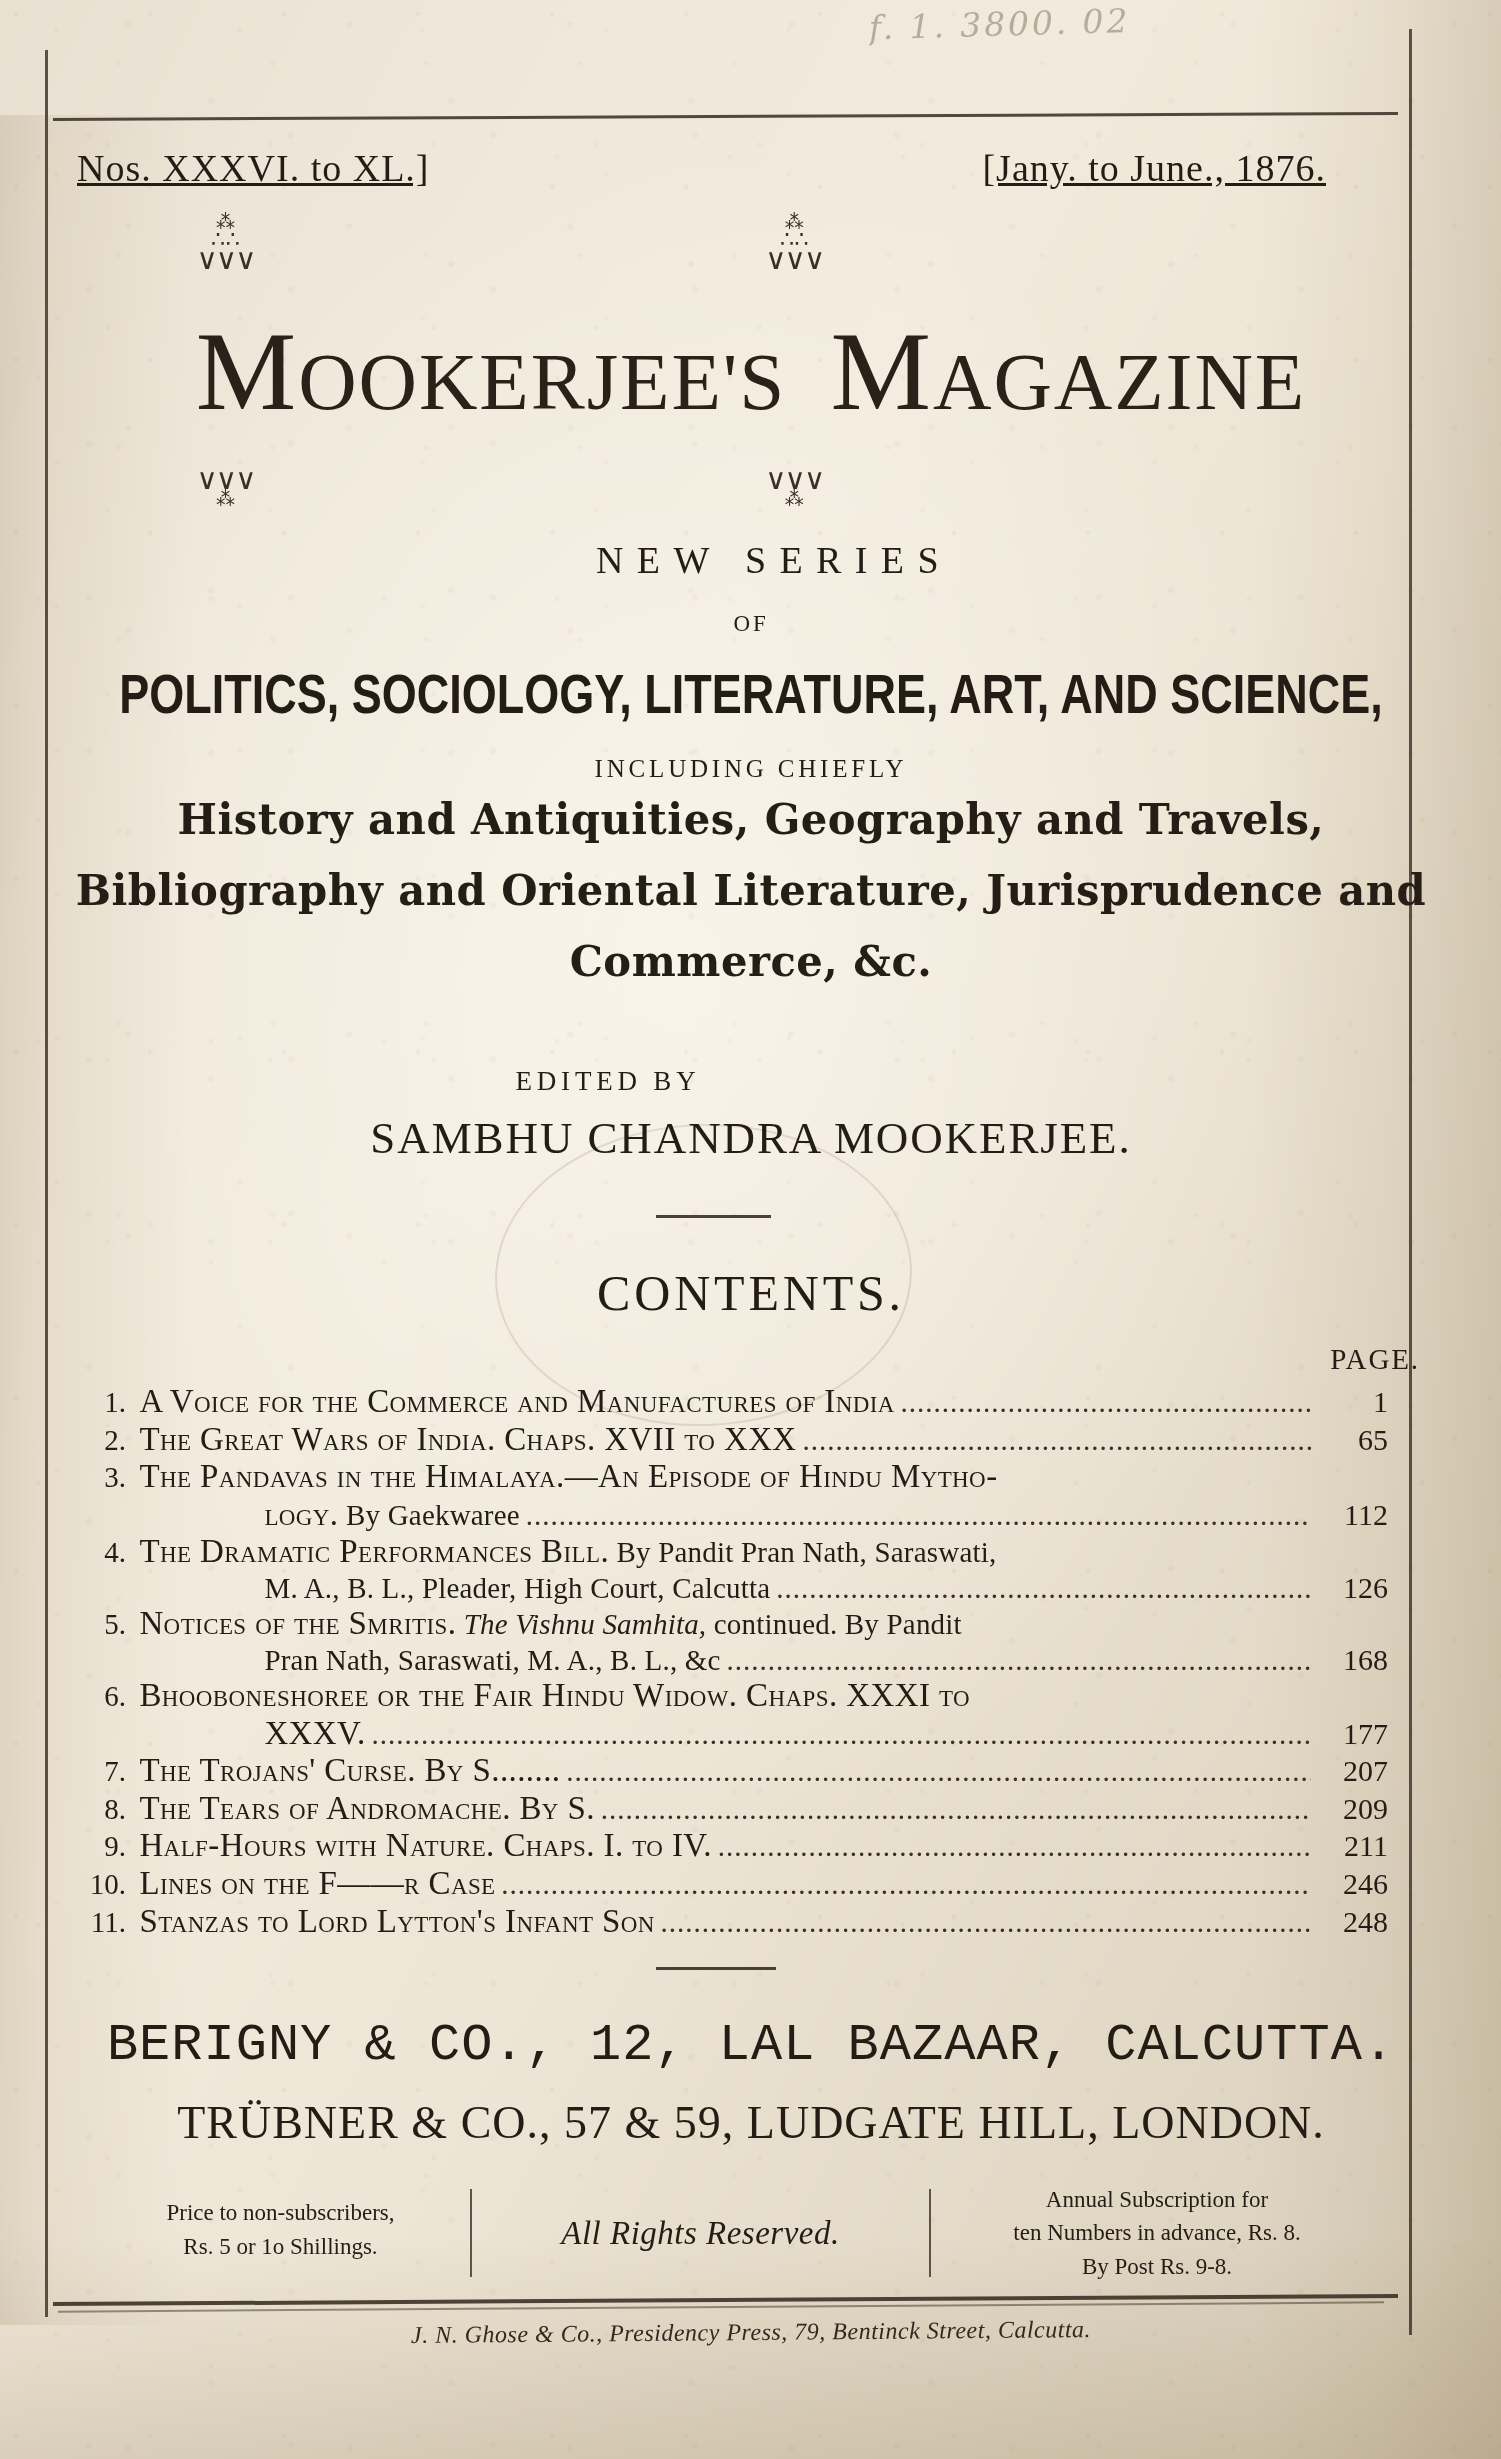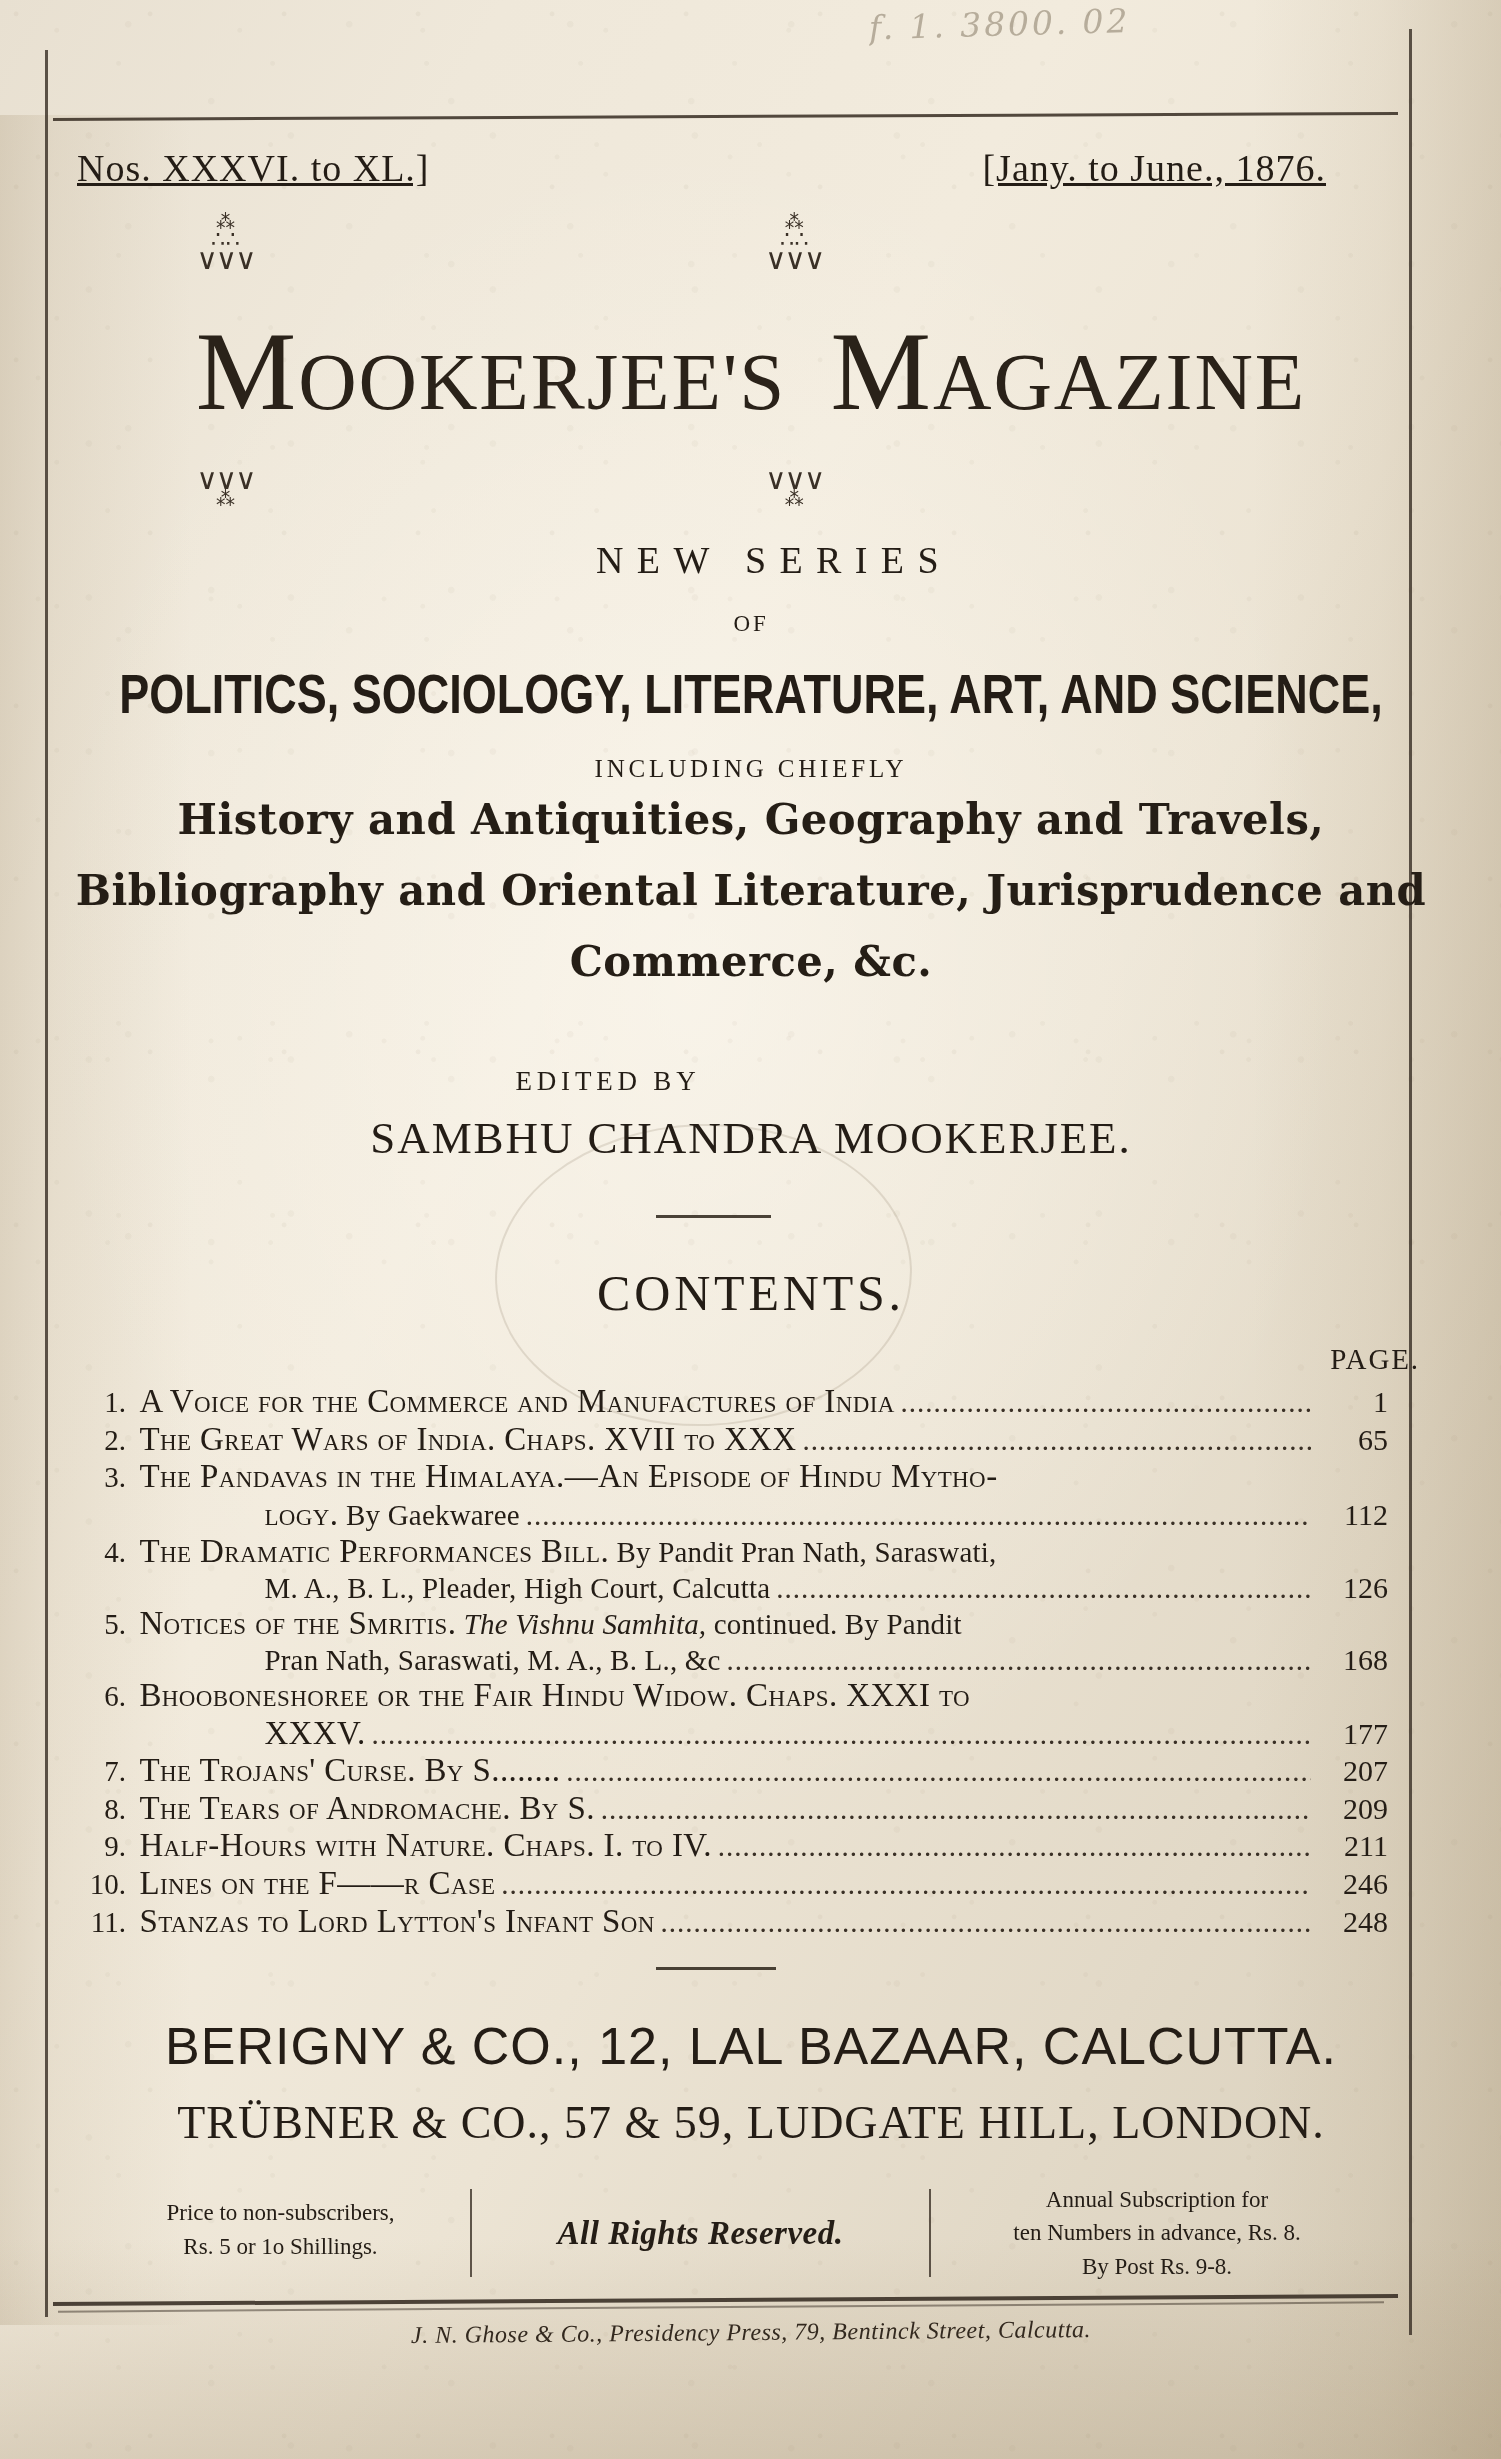--- a/index.html
+++ b/index.html
@@ -215,37 +215,37 @@
   }
   .toc-page.blank { visibility:hidden; }
 
   #divider2 {
     position:absolute; left:656px; top:1967px; width:120px; height:2.9px;
     background:#2b2319; opacity:.85;
   }
 
   #pub1 {
     position:absolute; left:0; top:2016px; width:1502px; text-align:center;
-    font-size:52px; letter-spacing:1px; font-family:Liberation Sans, sans-serif;
+    font-size:52px; letter-spacing:1px; font-family:Liberation Mono, monospace;
   }
   #pub2 {
     position:absolute; left:0; top:2096px; width:1502px; text-align:center;
     font-size:46px; letter-spacing:1px; font-family:"Liberation Serif", serif;
   }
 
   
   #footer {
     position:absolute; left:91px; top:2183px; width:1292px;
     display:flex; align-items:stretch;
   }
   .fcol { text-align:center; font-family:"Liberation Serif", serif; }
   #fcol-price { flex:0 0 379px; font-size:23px; line-height:1.45; padding-top:13.4px; }
   #fcol-rights {
     flex:1 1 auto; display:flex; align-items:center; justify-content:center;
-    font-size:33px; font-style:italic; font-weight:bold; letter-spacing:0.5px;
+    font-size:33px; font-style:italic; font-weight:normal; letter-spacing:0.5px;
   }
   #fcol-sub { flex:0 0 452px; font-size:23px; line-height:1.45; }
   .fsep { width:1.9px; background:#3b3127; opacity:.8; margin:5.8px 0; }
 
   #imprint {
     position:absolute; left:0; top:2319px; width:1502px; text-align:center;
     font-family:"Liberation Serif", serif;
     font-style:italic; font-size:24px; letter-spacing:0.5px;
     color:#2f2touch;
     color:#33291f;

